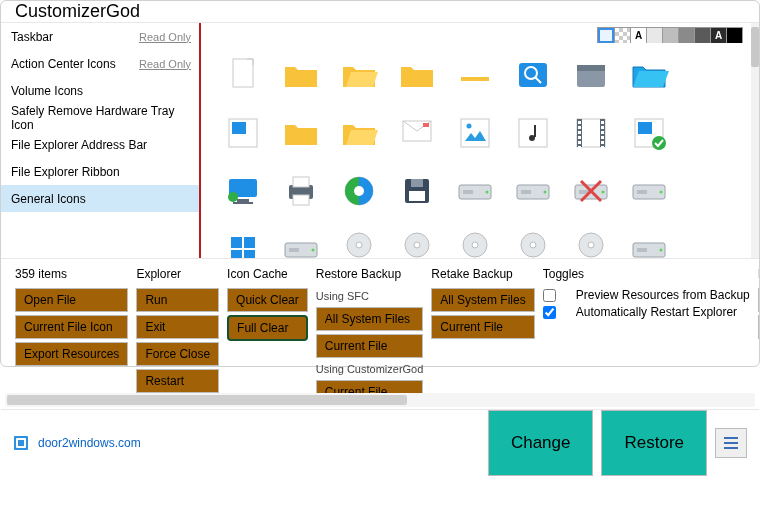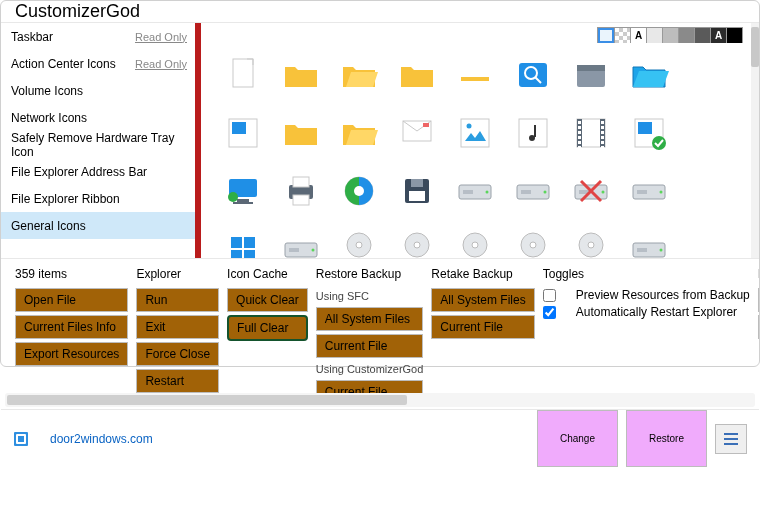--- a/index.html
+++ b/index.html
@@ -5,21 +5,21 @@
   * { box-sizing: border-box; margin: 0; padding: 0; }
   html, body { width: 760px; height: 517px; font-family: 'Segoe UI', Tahoma, sans-serif; font-size: 12px; background: #fff; color: #000; overflow: hidden; }
   .window { width: 760px; height: 367px; border: 1px solid #d0d0d0; border-radius: 6px; position: relative; background: #fff; display: flex; flex-direction: column; }
 
   
   .titlebar { height: 60px; display: flex; align-items: center; padding-left: 14px; }
   .titlebar h1 { font-size: 18px; font-weight: 400; }
 
   
   .top-pane { display: flex; flex: 0 0 237px; border-top: 1px solid #e8e8e8; border-bottom: 1px solid #e8e8e8; overflow: hidden; }
-  .sidebar { width: 200px; border-right: 6px solid #b91c1c; overflow-y: auto; }
+  .sidebar { width: 200px; border-right: 2px solid #b91c1c; overflow-y: auto; }
   .sidebar-item { display: flex; justify-content: space-between; align-items: center; height: 27px; padding: 0 8px 0 10px; cursor: pointer; font-size: 12px; }
   .sidebar-item.selected { background: #cfe8f9; }
   .sidebar-item .ro { color: #888; font-size: 11px; text-decoration: underline; }
 
   .grid-area { flex: 1; position: relative; display: flex; }
   .palette { position: absolute; right: 16px; top: 4px; display: flex; height: 16px; border: 1px solid #999; z-index: 2; }
   .palette .sw { width: 16px; height: 15px; border-left: 1px solid #999; display:flex;align-items:center;justify-content:center;font-size:10px;font-weight:bold;}
   .palette .sw:first-child { border-left: none; }
   .palette .sw.sel { outline: 2px solid #3a8ee6; outline-offset: -2px; }
 
@@ -38,23 +38,23 @@
   .btn { background: #a16207; border: 1px solid #bcbcbc; padding: 4px 8px; font-size: 12px; min-width: 80px; text-align: left; cursor: pointer; white-space: nowrap; }
   .btn.highlight { border: 2px solid #14532d; border-radius: 4px; }
   .chk { display:flex; align-items:center; gap:20px; font-size:12px; white-space:nowrap; }
   .chk input { width:13px; height:13px; }
 
   .hscroll { position:absolute; left:4px; right:4px; bottom:2px; height:14px; background:#f5f5f5; border-radius:3px; }
   .hscroll .hthumb { position:absolute; left:2px; top:2px; width:400px; height:10px; background:#cfcfcf; border-radius:2px; }
 
   
   .footer { flex: 0 0 46px; border-top: 1px solid #e8e8e8; display:flex; align-items:center; padding: 0 12px; gap: 8px; }
-  .footer .link { display:flex; align-items:center; gap:21px; color:#0b64c4; font-size:12px; cursor:pointer; }
+  .footer .link { display:flex; align-items:center; gap:9px; color:#0b64c4; font-size:12px; cursor:pointer; }
   .footer .spacer { flex:1; }
-  .footer .fbtn { background: #f0abfc; border: 1px solid #bcbcbc; padding: 22px 22px; font-size: 10px; cursor: pointer; }
+  .footer .fbtn { background: #14b8a6; border: 1px solid #bcbcbc; padding: 22px 22px; font-size: 17px; cursor: pointer; }
   .footer .menu { width:32px; height:30px; border:1px solid #bcbcbc; background:#efefef; display:flex; flex-direction:column; align-items:center; justify-content:center; gap:3px; cursor:pointer;}
   .footer .menu span { width:14px; height:2px; background:#3a6fb7; }
 
   svg { display:block; }
 </style>
 </head>
 <body>
 
 <div class="window">
 
@@ -67,23 +67,20 @@
         <div class="sidebar-item">
           <span>Taskbar</span>
           <span class="ro">Read Only</span>
         </div>
         <div class="sidebar-item">
           <span>Action Center Icons</span>
           <span class="ro">Read Only</span>
         </div>
         <div class="sidebar-item">
           <span>Volume Icons</span>
-        </div>
-        <div class="sidebar-item">
-          <span>Network Icons</span>
         </div>
         <div class="sidebar-item">
           <span>Safely Remove Hardware Tray Icon</span>
         </div>
         <div class="sidebar-item">
           <span>File Explorer Address Bar</span>
         </div>
         <div class="sidebar-item">
           <span>File Explorer Ribbon</span>
         </div>
@@ -354,21 +351,21 @@
           <div class="thumb"></div>
         </div>
     </div>
   </div>
 
   <div class="action-strip">
     <div class="action-row" id="action-row">
         <div class="group">
           <h3>359 items</h3>
           <div class="btn">Open File</div>
-          <div class="btn">Current Files Info</div>
+          <div class="btn">Current File Icon</div>
           <div class="btn">Export Resources</div>
         </div>
         <div class="group">
           <h3>Explorer</h3>
           <div class="btn">Run</div>
           <div class="btn">Exit</div>
           <div class="btn">Force Close</div>
           <div class="btn">Restart</div>
         </div>
         <div class="group">

